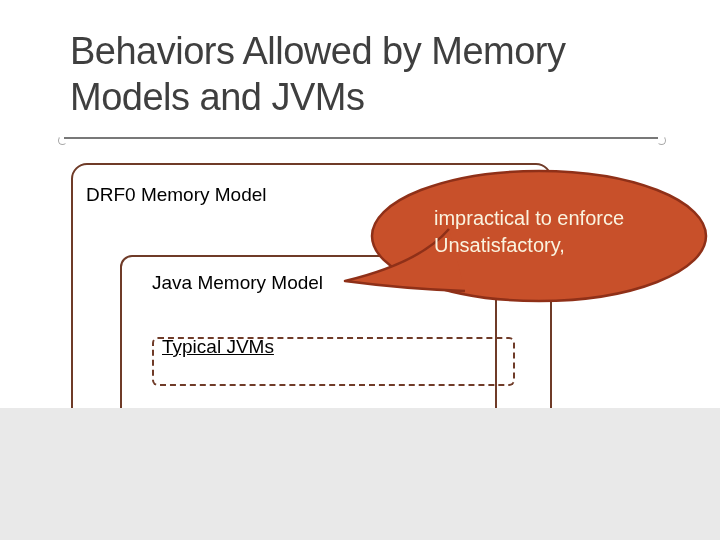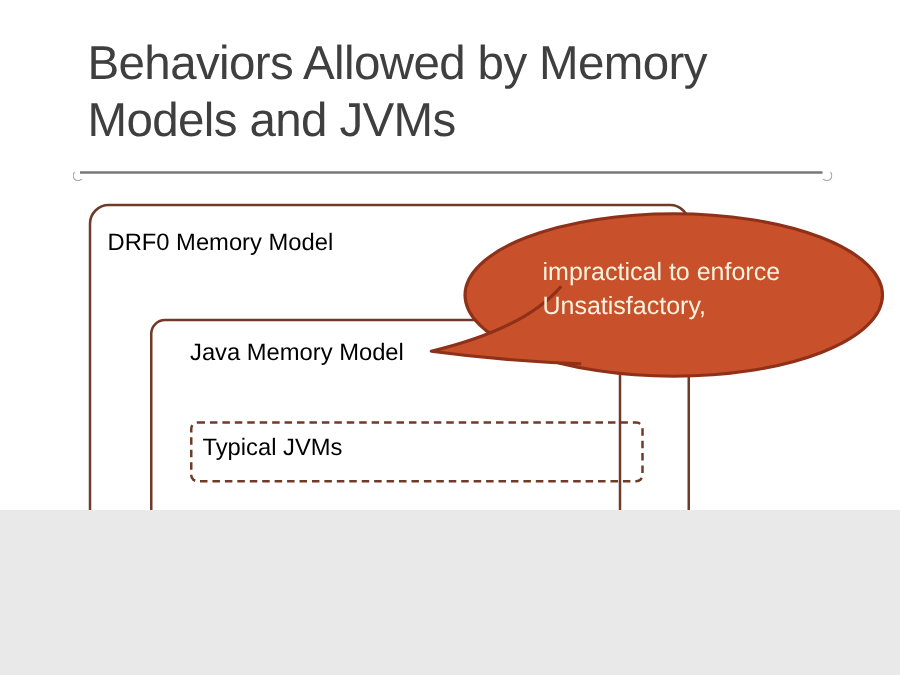--- a/index.html
+++ b/index.html
@@ -40,21 +40,21 @@
   }
   .box-inner{
     left:152px;top:337px;width:363px;height:49px;
     border:2px dashed #6f3b28;border-radius:6px;
   }
   .box-label{
     position:absolute;font-size:19px;color:#000000;white-space:nowrap;
   }
   .label-outer{left:86px;top:184px;}
   .label-middle{left:129px;top:272px;margin-left:23px;}
-  .label-inner{left:162px;top:348px;}
+  .label-inner{left:162px;top:336px;text-decoration:underline;}
   .callout-svg{
     position:absolute;left:0;top:0;width:720px;height:540px;
     pointer-events:none;
   }
   .callout-text{
     position:absolute;left:434px;top:205px;width:250px;
     font-size:20px;line-height:27px;color:#faf3df;
   }
   .footer-strip{
     position:absolute;left:0;top:498px;width:720px;height:7px;

